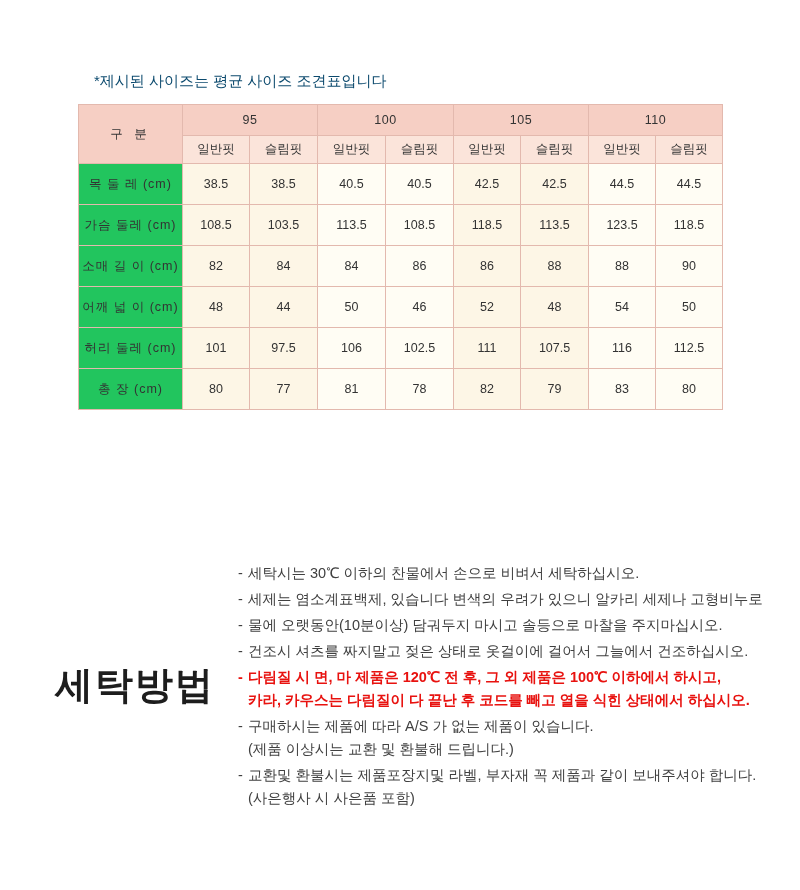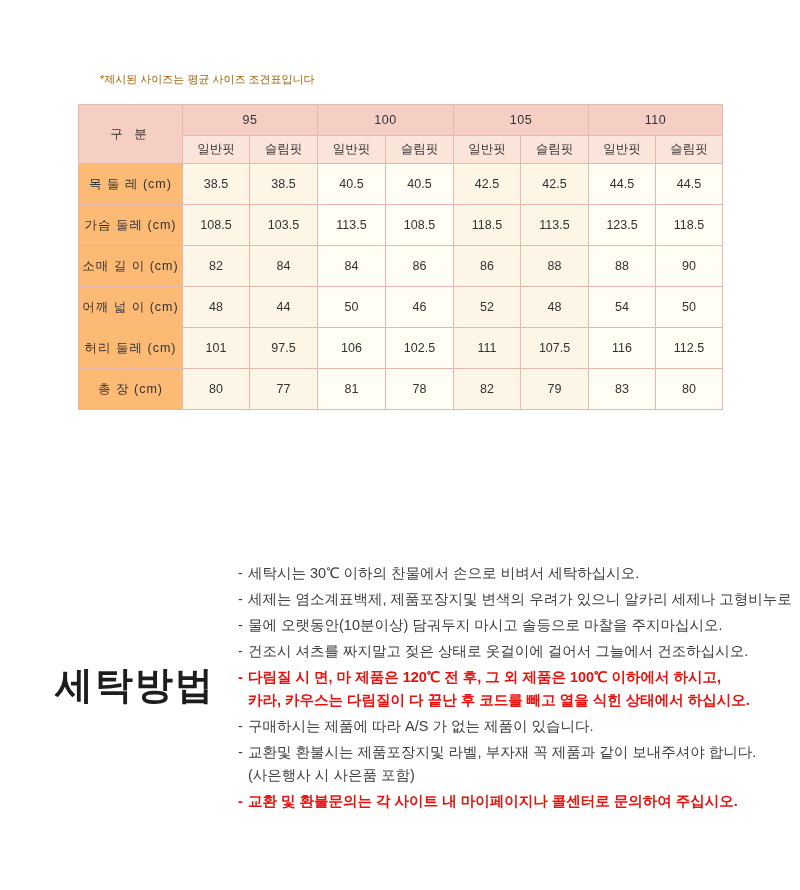--- a/index.html
+++ b/index.html
@@ -32,23 +32,23 @@
     align-items: flex-end;
     white-space: nowrap;
   }
   .chart-title {
     font-size: 17px;
     font-weight: bold;
     letter-spacing: 1px;
     color: #2b2b2b;
   }
   .chart-note {
-    font-size: 11px;
-    color: #a16207;
-    margin-left: 22px;
+    font-size: 15px;
+    color: #0c4a6e;
+    margin-left: 16px;
     padding-bottom: 1px;
     letter-spacing: 0px;
   }
 
   table.size-table {
     position: absolute;
     left: 78px;
     top: 104px;
     width: 644px;
     border-collapse: collapse;
@@ -86,21 +86,21 @@
     height: 27px;
     font-size: 12px;
     font-weight: bold;
     color: #3b3b3b;
     margin-left: 44px;
   }
 
   
   tr.data-row { height: 41px; }
   td.row-label {
-    background: #fdba74;
+    background: #22c55e;
     font-size: 12.5px;
     font-weight: bold;
     color: #3b3b3b;
     letter-spacing: 1px;
   }
   td.cell-a { background: #fdf6e6; }
   td.cell-b { background: #fffdf4; }
 
   
   .wash-section {
@@ -257,43 +257,41 @@
 <div class="wash-section">
   <div class="wash-title">세탁방법</div>
 
   <div class="wash-list">
 
     <div class="wash-item">
       <span class="dash">-</span><span>세탁시는 30℃ 이하의 찬물에서 손으로 비벼서 세탁하십시오.</span>
     </div>
 
     <div class="wash-item">
-      <span class="dash">-</span><span>세제는 염소계표백제, 제품포장지및 변색의 우려가 있으니 알카리 세제나 고형비누로</span>
+      <span class="dash">-</span><span>세제는 염소계표백제, 있습니다 변색의 우려가 있으니 알카리 세제나 고형비누로</span>
     </div>
 
     <div class="wash-item">
       <span class="dash">-</span><span>물에 오랫동안(10분이상) 담궈두지 마시고 솔등으로 마찰을 주지마십시오.</span>
     </div>
 
     <div class="wash-item">
       <span class="dash">-</span><span>건조시 셔츠를 짜지말고 젖은 상태로 옷걸이에 걸어서 그늘에서 건조하십시오.</span>
     </div>
 
     <div class="wash-item red">
       <span class="dash">-</span><span>다림질 시 면, 마 제품은 120℃ 전 후, 그 외 제품은 100℃ 이하에서 하시고,</span>
       <span class="line2">카라, 카우스는 다림질이 다 끝난 후 코드를 빼고 열을 식힌 상태에서 하십시오.</span>
     </div>
 
     <div class="wash-item">
       <span class="dash">-</span><span>구매하시는 제품에 따라 A/S 가 없는 제품이 있습니다.</span>
+      <span class="sub">(제품 이상시는 교환 및 환불해 드립니다.)</span>
     </div>
 
     <div class="wash-item">
       <span class="dash">-</span><span>교환및 환불시는 제품포장지및 라벨, 부자재 꼭 제품과 같이 보내주셔야 합니다.</span>
       <span class="sub">(사은행사 시 사은품 포함)</span>
     </div>
 
-    <div class="wash-item red">
-      <span class="dash">-</span><span>교환 및 환불문의는 각 사이트 내 마이페이지나 콜센터로 문의하여 주십시오.</span>
-    </div>
 
   </div>
 </div>
 
 </body></html>

